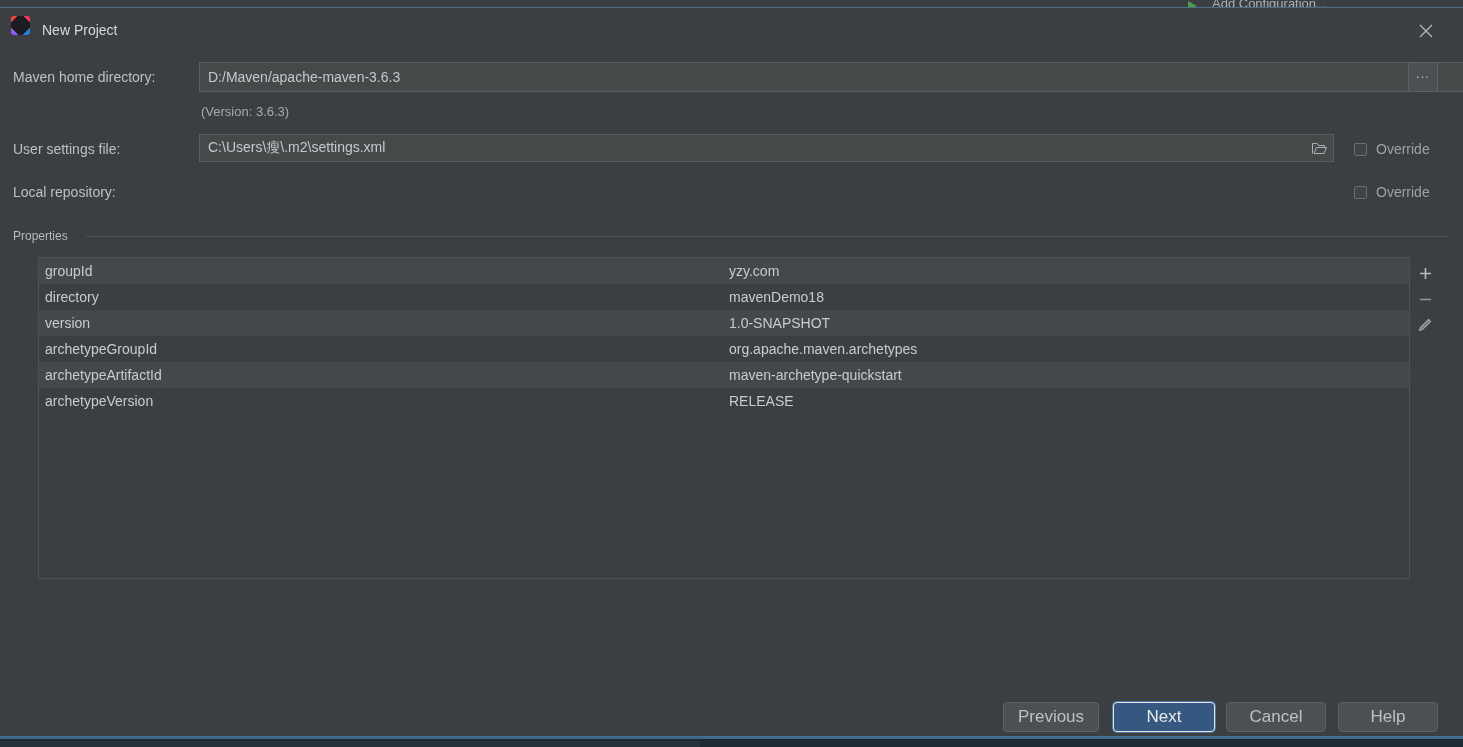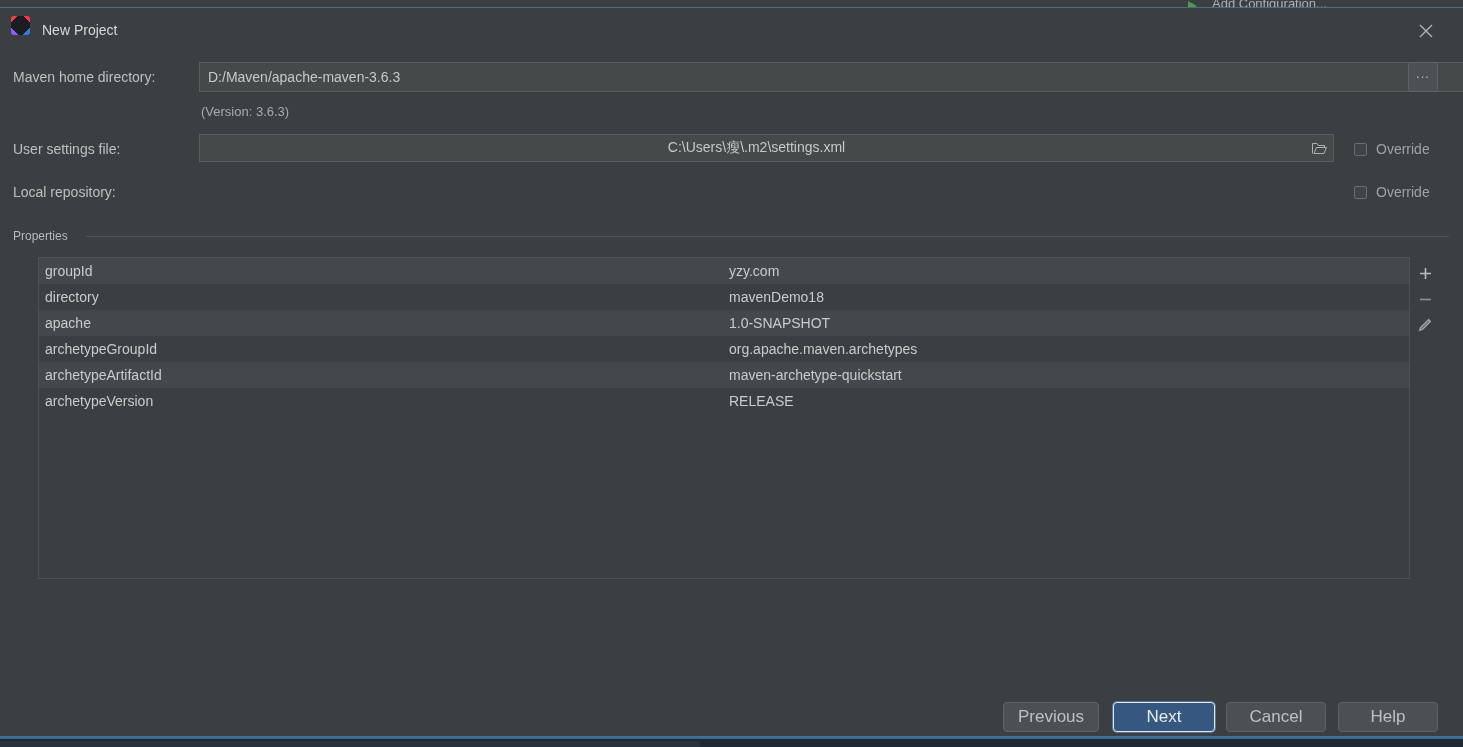--- a/index.html
+++ b/index.html
@@ -224,21 +224,21 @@
     <div class="combo-arrow-box">
       <svg width="11" height="7" viewBox="0 0 11 7">
         <path d="M1 1 L5.5 6 L10 1 Z" fill="#b0b4b6"></path>
       </svg>
     </div>
   </div>
   <div id="browse-button">...</div>
   <div id="version-note">(Version: 3.6.3)</div>
 
   <div class="field-label" style="left:13px; top:133px;">User settings file:</div>
-  <div class="text-field" style="left:199px; top:126px; width:1135px; height:28px;text-align:center;">
+  <div class="text-field" style="left:199px; top:126px; width:1135px; height:28px;">
     <div class="value">C:\Users\瘦\.m2\settings.xml</div>
     <div class="folder-btn">
       <svg width="15" height="13" viewBox="0 0 15 13">
         <path d="M0.5 11.5 L0.5 1.5 L5 1.5 L6.5 3.5 L12.5 3.5 L12.5 5 M2 11.5 L4.5 5.5 L14.5 5.5 L12 11.5 Z" stroke="#aeb2b4" stroke-width="1" fill="none"></path>
       </svg>
     </div>
   </div>
   <div class="override-group" style="left:1354px; top:133px;">
     <div class="checkbox"></div>
     <div class="override-label">Override</div>
@@ -256,21 +256,21 @@
   <div id="table-panel">
       <div class="table-row alt">
         <div class="cell-key">groupId</div>
         <div class="cell-value">yzy.com</div>
       </div>
       <div class="table-row">
         <div class="cell-key">directory</div>
         <div class="cell-value">mavenDemo18</div>
       </div>
       <div class="table-row alt">
-        <div class="cell-key">apache</div>
+        <div class="cell-key">version</div>
         <div class="cell-value">1.0-SNAPSHOT</div>
       </div>
       <div class="table-row">
         <div class="cell-key">archetypeGroupId</div>
         <div class="cell-value">org.apache.maven.archetypes</div>
       </div>
       <div class="table-row alt">
         <div class="cell-key">archetypeArtifactId</div>
         <div class="cell-value">maven-archetype-quickstart</div>
       </div>

